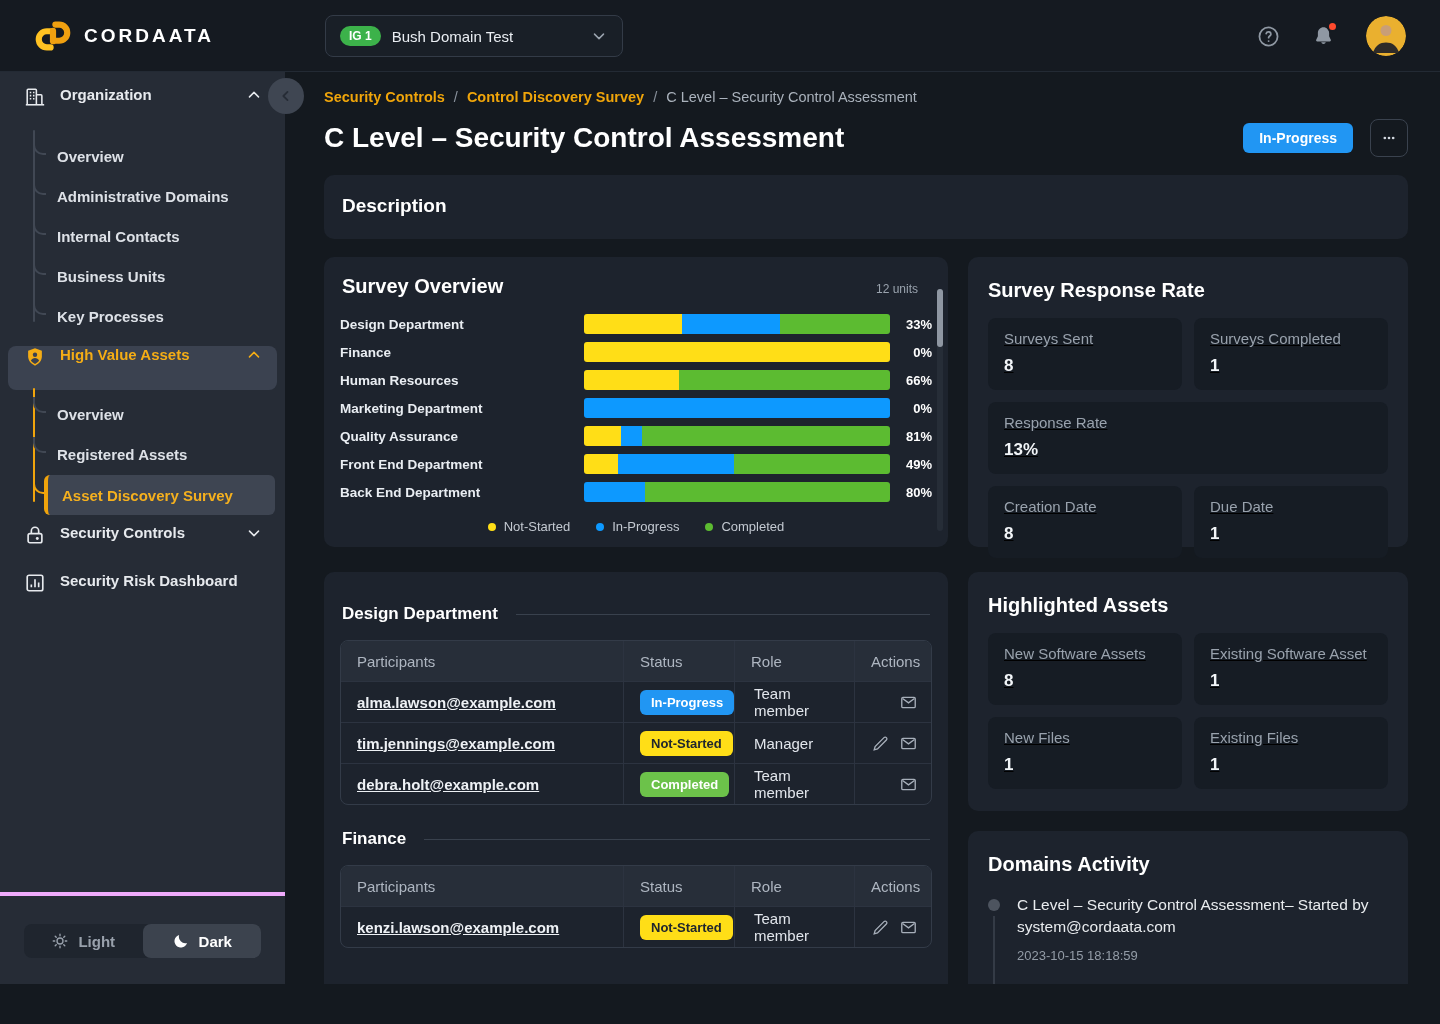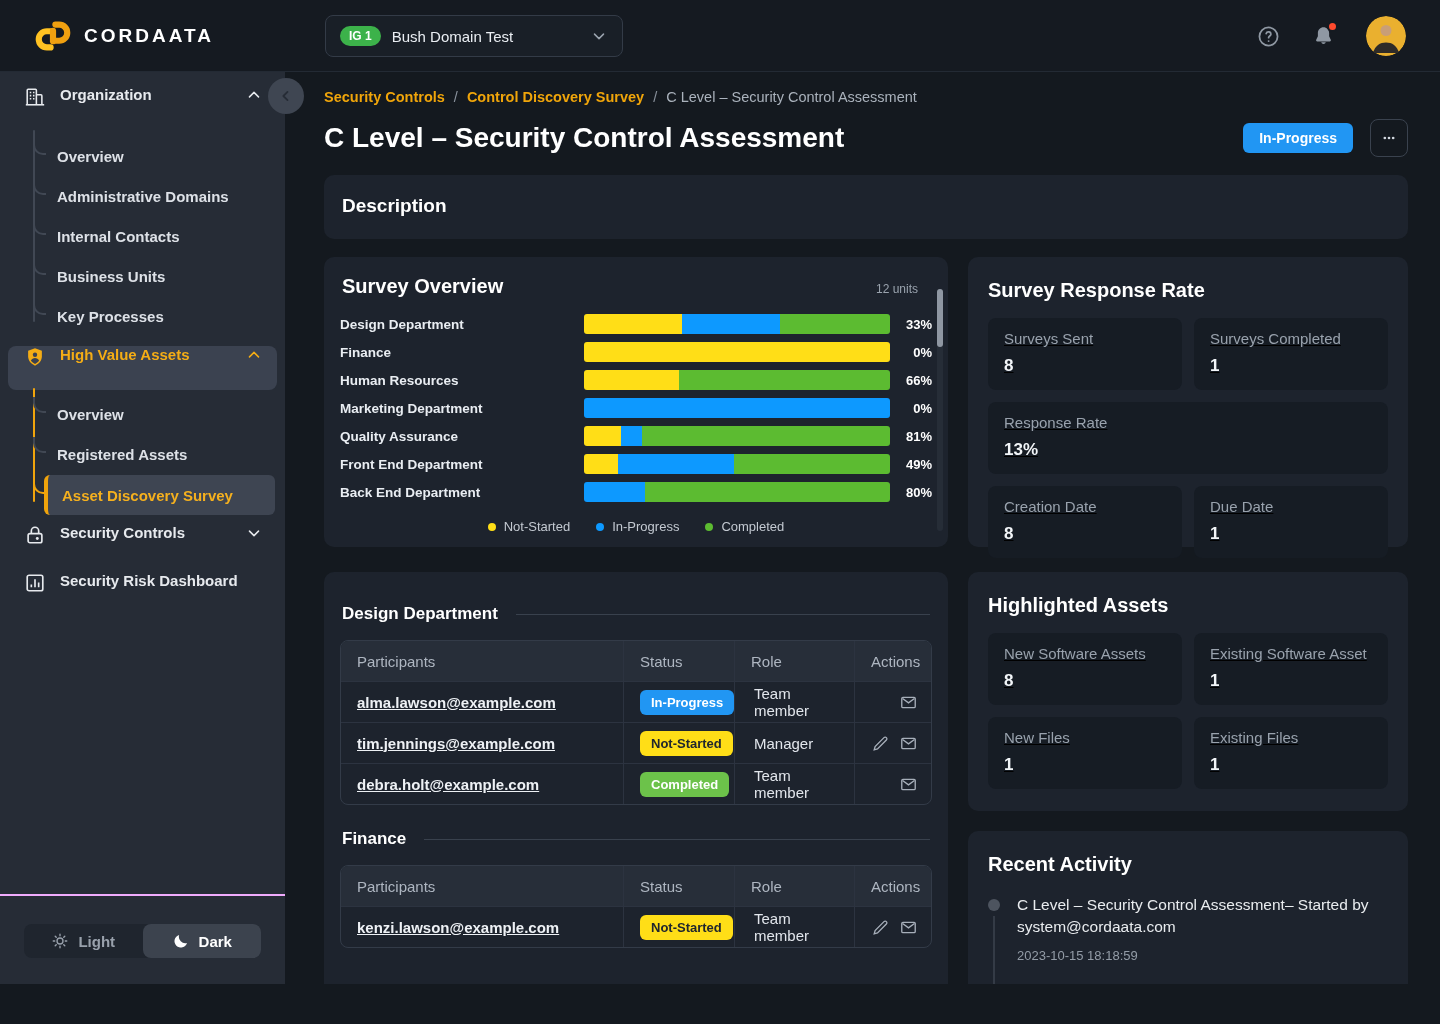--- a/index.html
+++ b/index.html
@@ -44,21 +44,21 @@
   .side-children::before { content:''; position:absolute; left:33px; top:-4px; bottom:22px; width:2px;
             background:#414854; border-radius:1px; }
   .side-children.accent::before { background:#f0a40c; }
   .side-child { position:relative; height:40px; display:flex; align-items:center; padding-left:57px;
             color:#dde1e7; font-size:15px; font-weight:600; cursor:pointer; }
   .side-child .elbow { position:absolute; left:33px; top:3px; width:13px; height:16px;
             border-left:2px solid #414854; border-bottom:2px solid #414854; border-bottom-left-radius:10px; }
   .side-child.selected { margin:1px 10px 1px 44px; padding-left:14px; background:#3e4552;
             border-left:4px solid #f0a40c; border-radius:6px; color:#f5b01e; }
   .side-child.selected .elbow { left:-15px; border-color:#f0a40c; }
-  .side-foot { border-top:2px solid #f0abfc; padding:28px 24px 26px; }
+  .side-foot { border-top:4px solid #f0abfc; padding:28px 24px 26px; }
   .theme-toggle { display:flex; background:#1f252e; border-radius:8px; height:34px; }
   .tt-btn { flex:1; display:flex; align-items:center; justify-content:center; gap:9px; font-size:15px;
             font-weight:600; cursor:pointer; border-radius:8px; }
   .tt-btn svg { width:18px; height:18px; display:block; }
   .tt-light { color:#99a1ac; }
   .tt-dark { background:#3c434e; color:#ffffff; }
   .collapse-btn { position:absolute; left:268px; top:78px; width:36px; height:36px; border-radius:50%;
             background:#3f4652; color:#262c36; display:flex; align-items:center; justify-content:center;
             z-index:7; cursor:pointer; }
   .collapse-btn svg { width:18px; height:18px; display:block; }
@@ -575,21 +575,21 @@
                 <div class="tile-label">New Files</div>
                 <div class="tile-value">1</div>
               </div>
               <div class="tile">
                 <div class="tile-label">Existing Files</div>
                 <div class="tile-value">1</div>
               </div>
             </div>
         </section>
         <section class="card ra-card">
-          <div class="card-title">Recent Activity</div>
+          <div class="card-title">Domains Activity</div>
           <div class="activity" id="activity-list">
               <div class="act-item">
                 <div class="act-rail">
                   <span class="act-dot"></span>
                   <span class="act-line"></span>
                 </div>
                 <div class="act-body">
                   <div class="act-text">C Level – Security Control Assessment– Started by system@cordaata.com</div>
                   <div class="act-time">2023-10-15 18:18:59</div>
                 </div>

